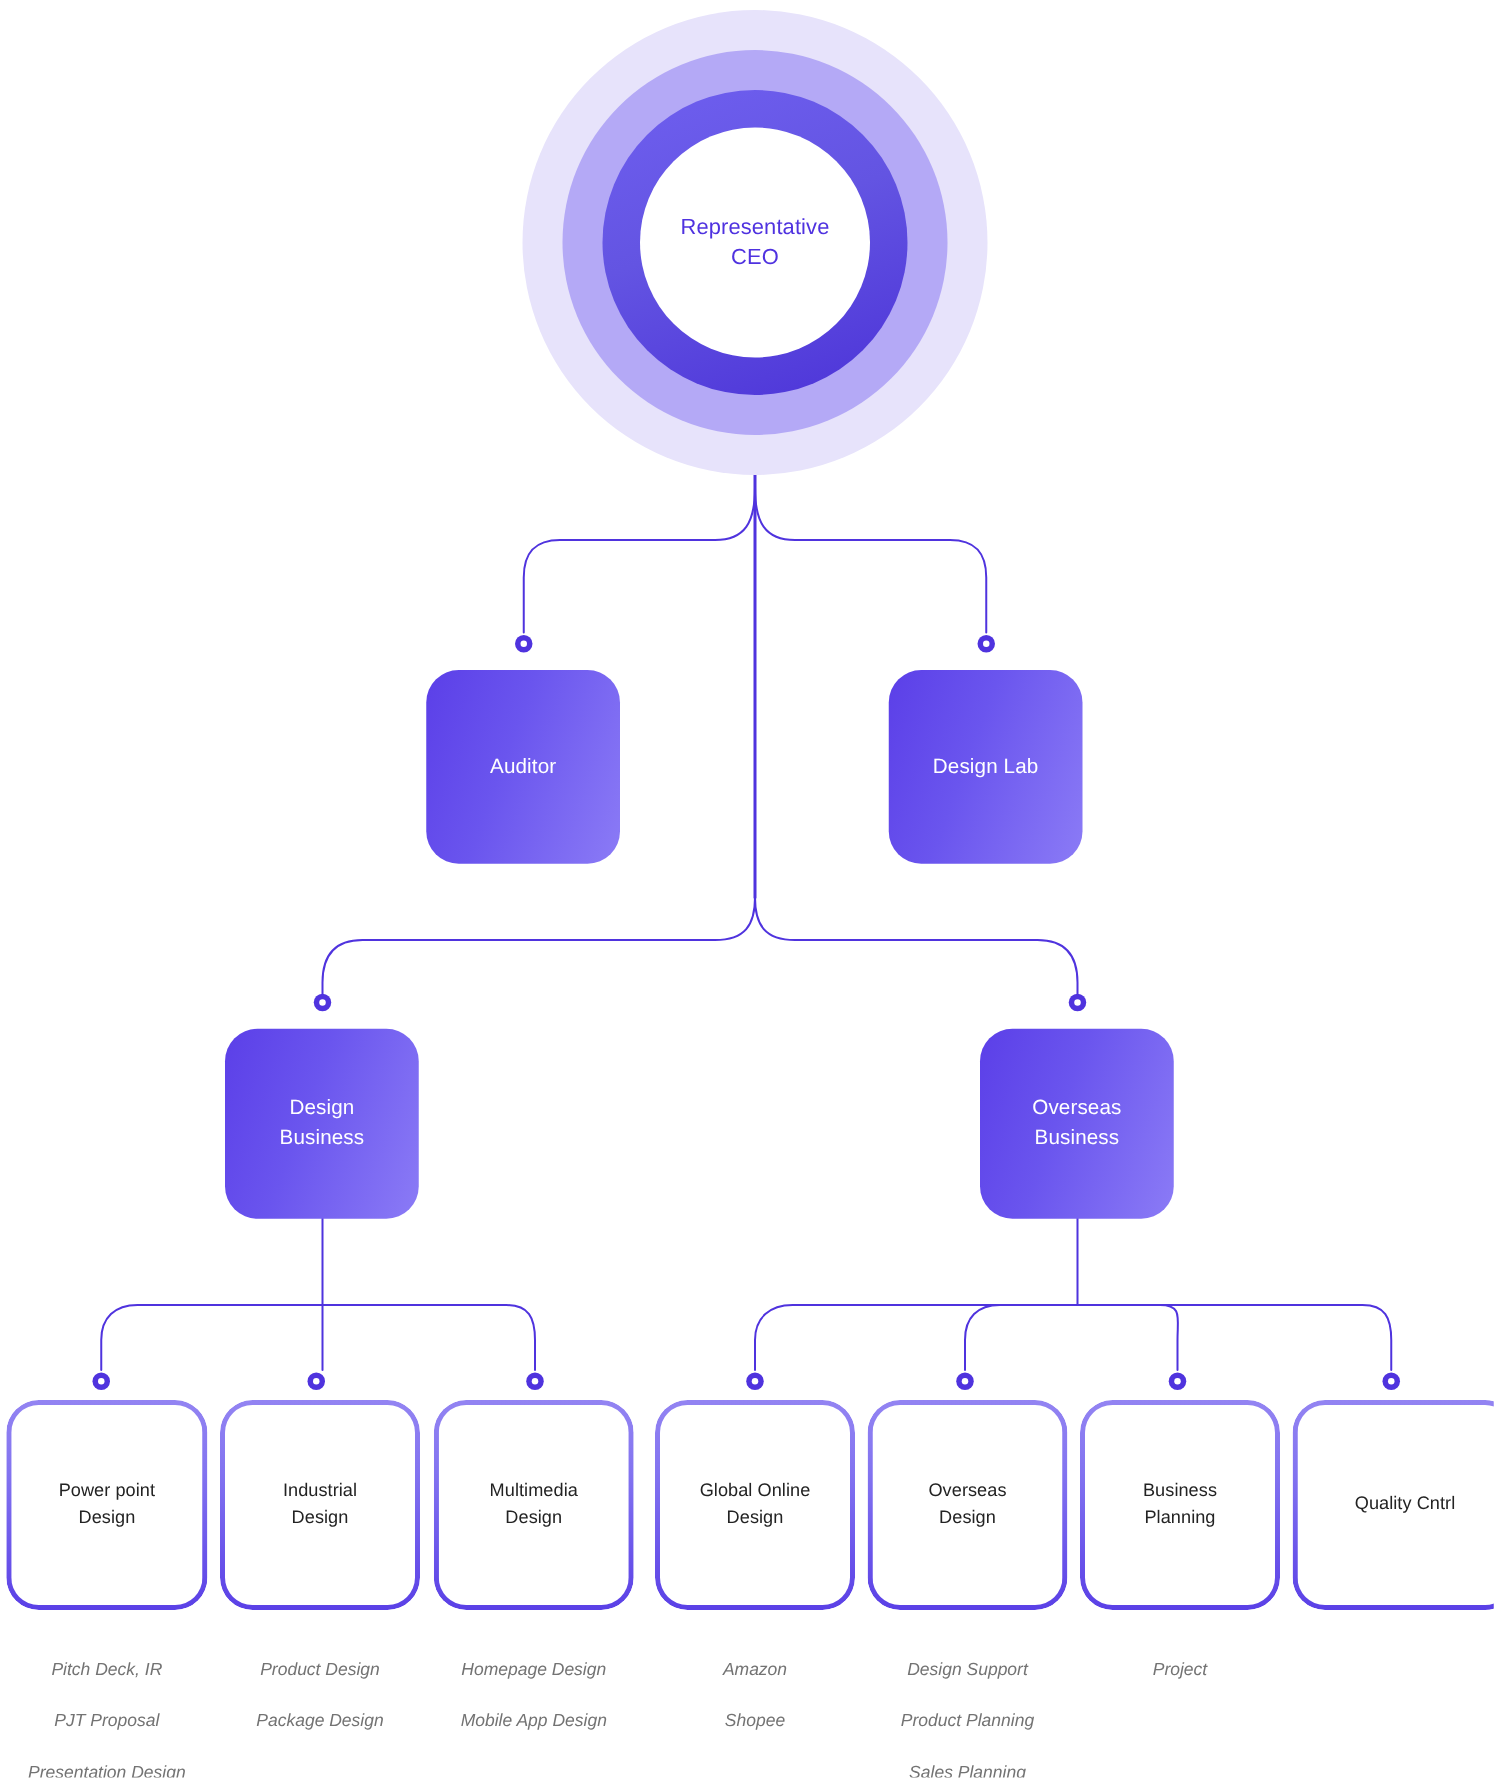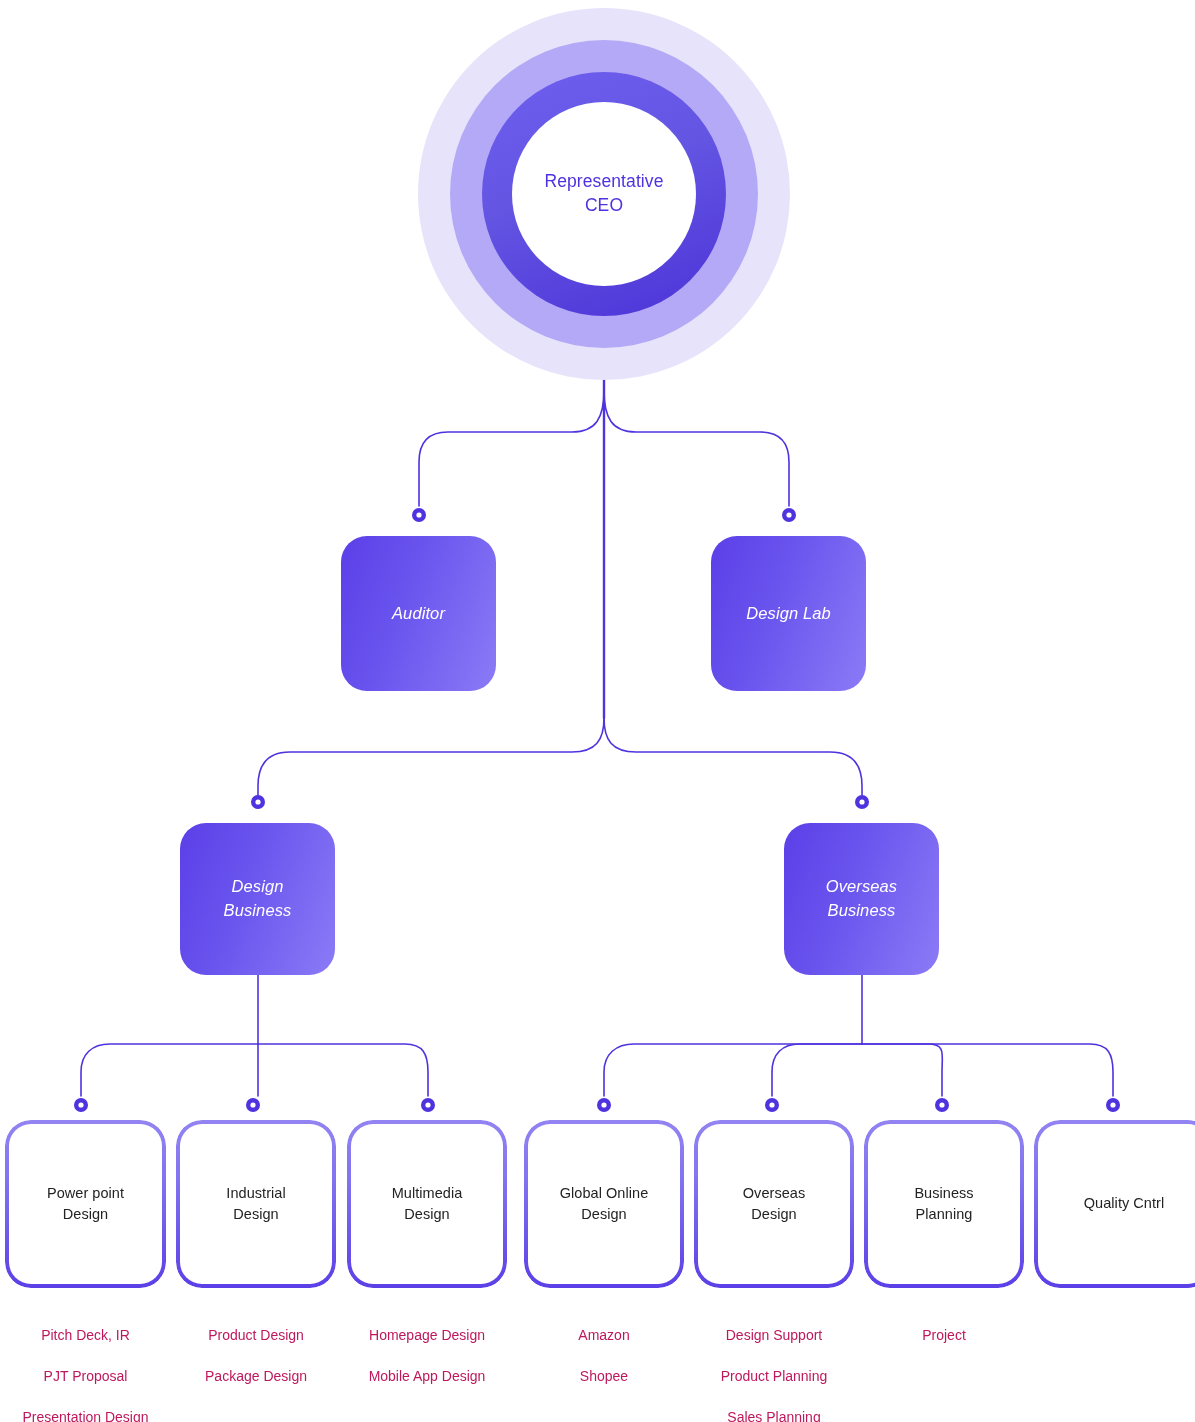--- a/index.html
+++ b/index.html
@@ -77,21 +77,20 @@
     background: linear-gradient(110deg, #5b3fe8 0%, #6a55ee 42%, #8b7bf6 100%);
     display: flex;
     align-items: center;
     justify-content: center;
     color: #ffffff;
     font-size: 16.5px;
     line-height: 1.45;
     text-align: center;
     white-space: pre-line;
     letter-spacing: 0.1px;
-    font-style: italic;
   }
   .node-box.lvl2 { width: 155px; height: 155px; }
   .node-box.lvl3 { width: 155px; height: 152px; }
   
   .leaf-box {
     position: absolute;
     top: 1120px;
     height: 168px;
     border-radius: 26px;
     background: #ffffff;
@@ -121,24 +120,25 @@
     pointer-events: none;
   }
   .leaf-label { position: relative; z-index: 1; }
   
   .caption-group {
     position: absolute;
     top: 1315px;
     text-align: center;
   }
   .caption-line {
-    color: #be185d;
+    color: #737373;
     font-size: 14px;
     line-height: 41px;
     white-space: nowrap;
+    font-style: italic;
   }
 </style>
 </head>
 <body>
 
 <div id="org-root">
 
   <svg id="connector-layer" viewBox="0 0 1195 1422" width="1195" height="1422" aria-hidden="true">
     <g fill="none" stroke="#4f33de" stroke-width="1.6" stroke-linecap="round">
 

